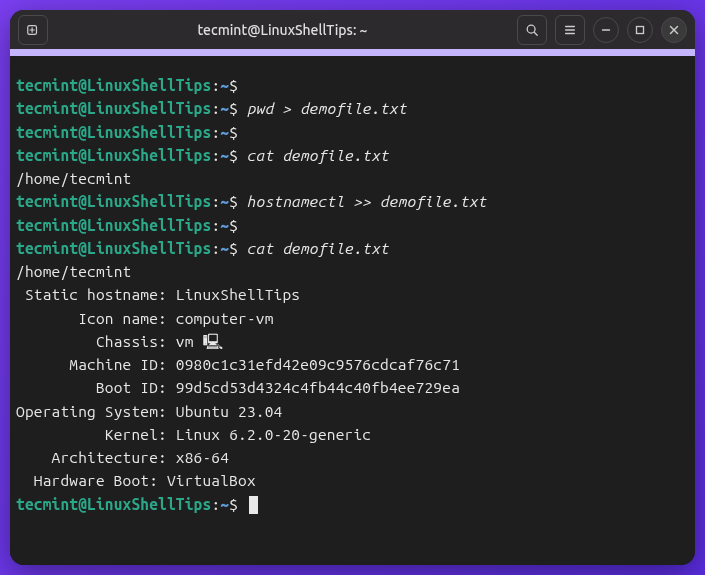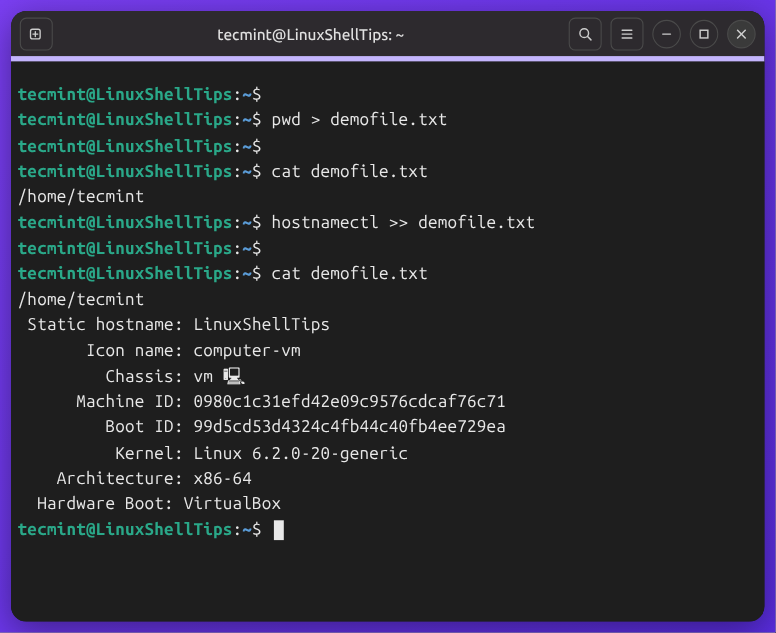--- a/index.html
+++ b/index.html
@@ -19,21 +19,21 @@
       box-shadow: 0 8px 32px rgba(0,0,0,0.4);
       display: flex;
       flex-direction: column;
     }
     .titlebar {
       background: #2d2a2e;
       height: 46px;
       display: flex;
       align-items: center;
       padding: 0 8px;
-      border-bottom: 5px solid #c4b5fd;
+      border-bottom: 7px solid #c4b5fd;
     }
     .titlebar-left {
       display: flex;
       align-items: center;
       gap: 4px;
     }
     .titlebar-center {
       flex: 1;
       text-align: center;
       color: #e0e0e0;
@@ -78,21 +78,21 @@
       letter-spacing: 0.2px;
     }
     .terminal::-webkit-scrollbar { width: 10px; }
     .terminal::-webkit-scrollbar-track { background: #2a2a2a; }
     .terminal::-webkit-scrollbar-thumb { background: #555; border-radius: 4px; }
     .line { white-space: pre; }
     .user-host { color: #2aa889; font-weight: bold; }
     .colon { color: #e8e8e8; }
     .path { color: #5b9dd9; font-weight: bold; }
     .dollar { color: #e8e8e8; }
-    .cmd { color: #e8e8e8; }
+    .cmd { color: #e8e8e8; font-style: italic; }
     .output { color: #e8e8e8; }
     .cursor {
       display: inline-block;
       width: 9px;
       height: 18px;
       background: #e8e8e8;
       vertical-align: middle;
       margin-left: 2px;
     }
   </style>
@@ -151,18 +151,19 @@
       <div class="line"><span class="output">/home/tecmint</span></div>
       <div class="line"><span class="user-host">tecmint@LinuxShellTips</span><span class="colon">:</span><span class="path">~</span><span class="dollar">$ </span><span class="cmd">hostnamectl &gt;&gt; demofile.txt</span></div>
       <div class="line"><span class="user-host">tecmint@LinuxShellTips</span><span class="colon">:</span><span class="path">~</span><span class="dollar">$ </span></div>
       <div class="line"><span class="user-host">tecmint@LinuxShellTips</span><span class="colon">:</span><span class="path">~</span><span class="dollar">$ </span><span class="cmd">cat demofile.txt</span></div>
       <div class="line"><span class="output">/home/tecmint</span></div>
       <div class="line"><span class="output"> Static hostname:</span><span class="output"> LinuxShellTips</span></div>
       <div class="line"><span class="output">       Icon name:</span><span class="output"> computer-vm</span></div>
       <div class="line"><span class="output">         Chassis:</span><span class="output"> vm 🖳</span></div>
       <div class="line"><span class="output">      Machine ID:</span><span class="output"> 0980c1c31efd42e09c9576cdcaf76c71</span></div>
       <div class="line"><span class="output">         Boot ID:</span><span class="output"> 99d5cd53d4324c4fb44c40fb4ee729ea</span></div>
+      <div class="line"><span class="output">Operating System:</span><span class="output"> Ubuntu 23.04</span></div>
       <div class="line"><span class="output">          Kernel:</span><span class="output"> Linux 6.2.0-20-generic</span></div>
       <div class="line"><span class="output">    Architecture:</span><span class="output"> x86-64</span></div>
       <div class="line"><span class="output">  Hardware Boot:</span><span class="output"> VirtualBox</span></div>
       <div class="line"><span class="user-host">tecmint@LinuxShellTips</span><span class="colon">:</span><span class="path">~</span><span class="dollar">$ </span><span class="cursor"></span></div>
     </div>
 </div>
 
 </body></html>

